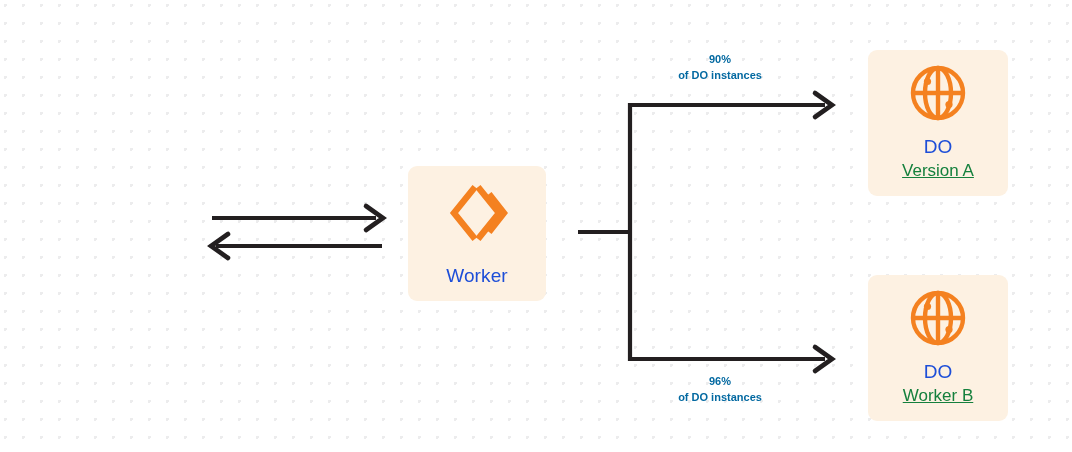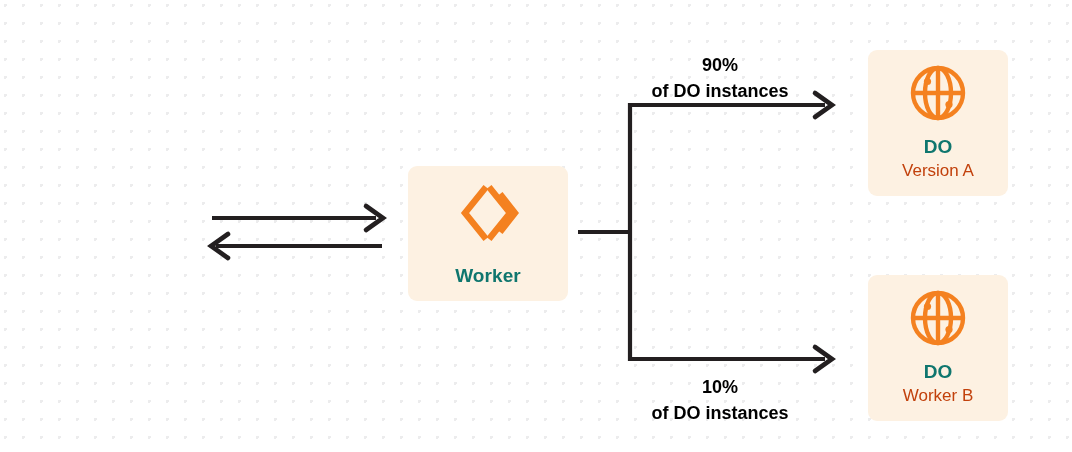--- a/index.html
+++ b/index.html
@@ -38,21 +38,21 @@
     left: 42px;
     top: 166px;
     width: 143px;
     height: 135px;
     background: #f4f5f7;
   }
 
   .node-worker {
     left: 408px;
     top: 166px;
-    width: 160px;
+    width: 138px;
     height: 135px;
     background: #fdf1e2;
   }
 
   .node-do-a {
     left: 868px;
     top: 50px;
     width: 140px;
     height: 146px;
     background: #fdf1e2;
@@ -61,32 +61,33 @@
   .node-do-b {
     left: 868px;
     top: 275px;
     width: 140px;
     height: 146px;
     background: #fdf1e2;
   }
 
   .node-title {
     font-size: 19px;
-    font-weight: bold;
-    color: #0f766e;
+    font-weight: normal;
+    color: #1d4ed8;
     letter-spacing: 0.1px;
     line-height: 1.15;
   }
 
   .node-subtitle {
     font-size: 17px;
     font-weight: normal;
-    color: #c2410c;
+    color: #15803d;
     line-height: 1.25;
     margin-top: 2px;
+    text-decoration: underline;
   }
 
   .node-icon {
     display: block;
     margin-bottom: 14px;
   }
 
   .worker-icon {
     margin-bottom: 16px;
   }
@@ -98,22 +99,22 @@
   
   .conn {
     position: absolute;
     overflow: visible;
   }
 
   
   .edge-label {
     position: absolute;
     text-align: center;
-    color: #000000;
-    font-size: 18px;
+    color: #0369a1;
+    font-size: 11px;
     font-weight: bold;
     line-height: 1.45;
     white-space: nowrap;
   }
 
   .label-top {
     left: 612px;
     top: 52px;
     width: 216px;
   }
@@ -181,21 +182,21 @@
       <polyline points="240,251 257,263 240,275" fill="none" stroke="#231f20" stroke-width="4.6" stroke-linecap="round" stroke-linejoin="miter"></polyline>
     </g>
   </svg>
 
   <div class="edge-label label-top">
     <span class="pct">90%</span>
     <span class="desc">of DO instances</span>
   </div>
 
   <div class="edge-label label-bottom">
-    <span class="pct">10%</span>
+    <span class="pct">96%</span>
     <span class="desc">of DO instances</span>
   </div>
 
   <div class="node node-do-a">
     <span class="node-icon do-icon">
       <svg width="58" height="58" viewBox="0 0 58 58" fill="none">
         <circle cx="29" cy="29" r="25" stroke="#f48120" stroke-width="4.4" fill="none"></circle>
 
         <line x1="4" y1="29" x2="54" y2="29" stroke="#f48120" stroke-width="4.4"></line>
 

